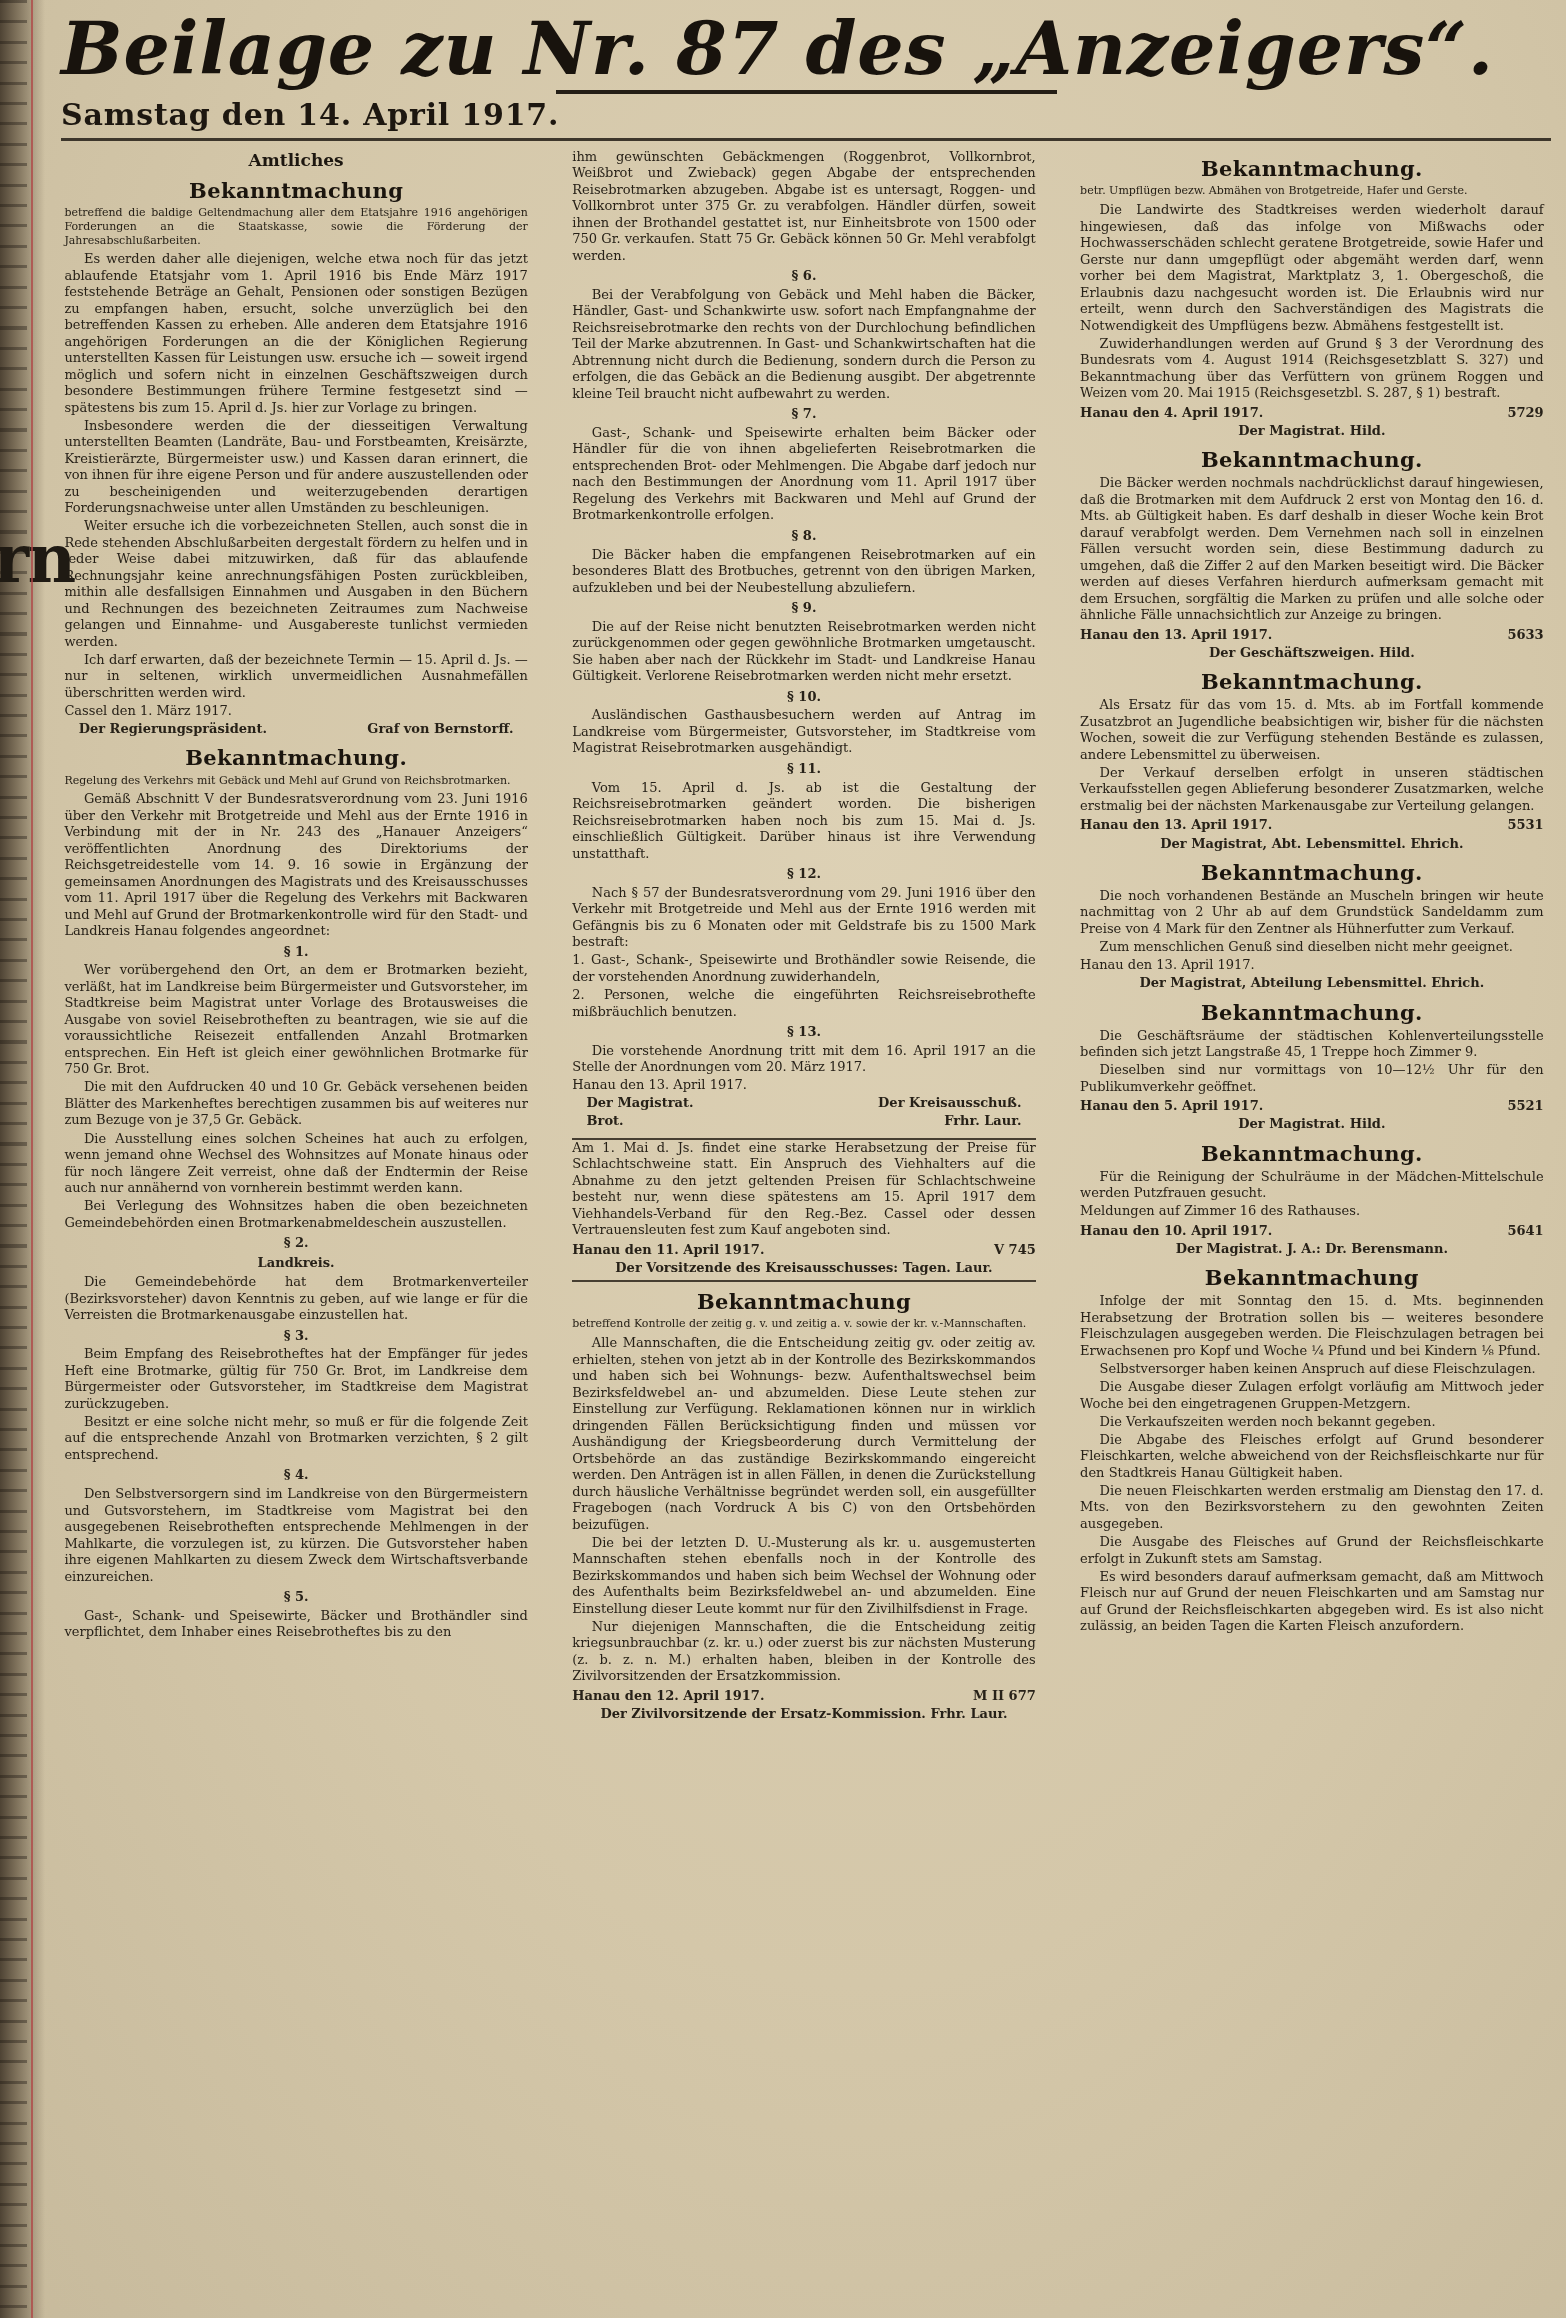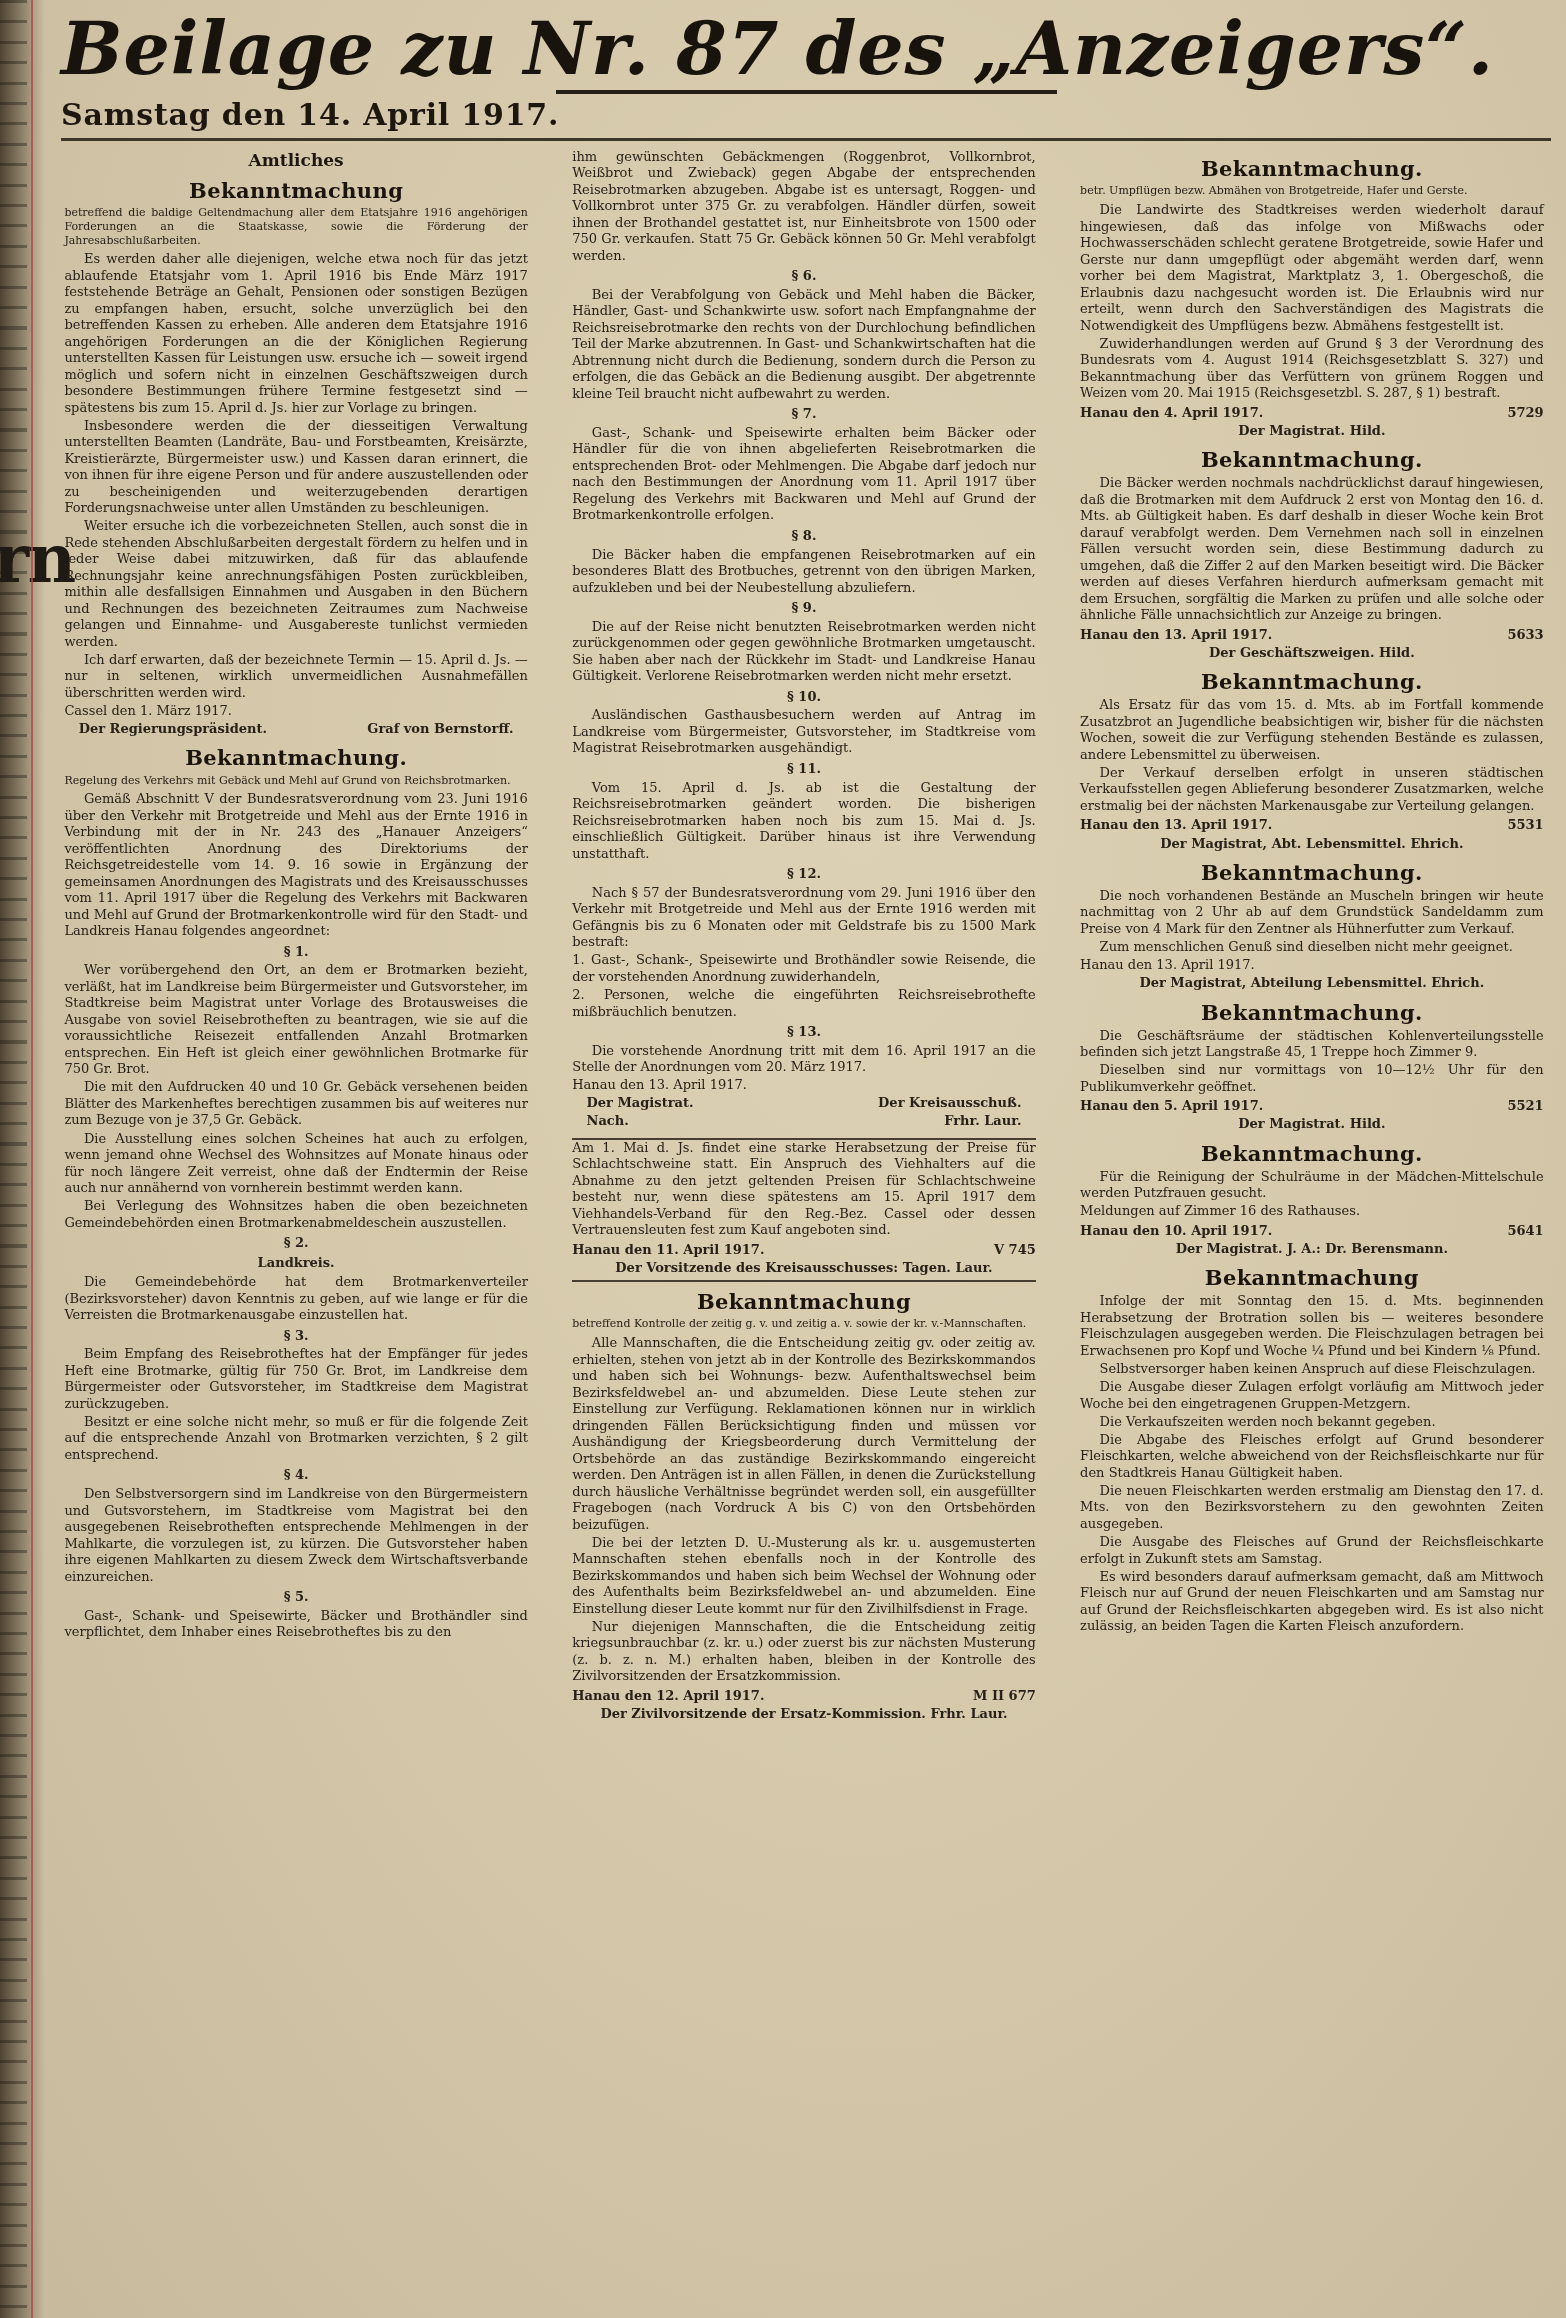--- a/index.html
+++ b/index.html
@@ -128,21 +128,21 @@
         <p class="para noindent">1. Gast-, Schank-, Speisewirte und Brothändler sowie Reisende, die der vorstehenden Anordnung zuwiderhandeln,</p>
         <p class="para noindent">2. Personen, welche die eingeführten Reichsreisebrothefte mißbräuchlich benutzen.</p>
         <p class="para center">§ 13.</p>
         <p class="para">Die vorstehende Anordnung tritt mit dem 16. April 1917 an die Stelle der Anordnungen vom 20. März 1917.</p>
         <p class="para noindent">Hanau den 13. April 1917.</p>
         <p class="para sigrow">
           <span class="sig-left">Der Magistrat.</span>
           <span class="sig-right">Der Kreisausschuß.</span>
         </p>
         <p class="para sigrow">
-          <span class="sig-left">Nach.</span>
+          <span class="sig-left">Brot.</span>
           <span class="sig-right">Frhr. Laur.</span>
         </p>
       </section>
       <section class="notice ruled">
         <p class="para noindent">Am 1. Mai d. Js. findet eine starke Herabsetzung der Preise für Schlachtschweine statt. Ein Anspruch des Viehhalters auf die Abnahme zu den jetzt geltenden Preisen für Schlachtschweine besteht nur, wenn diese spätestens am 15. April 1917 dem Viehhandels-Verband für den Reg.-Bez. Cassel oder dessen Vertrauensleuten fest zum Kauf angeboten sind.</p>
         <p class="para dateline">Hanau den 11. April 1917.<span class="ref">V 745</span></p>
         <p class="para sigcenter">Der Vorsitzende des Kreisausschusses: Tagen. Laur.</p>
       </section>
       <section class="notice">
         <h2 class="heading">Bekanntmachung</h2>

